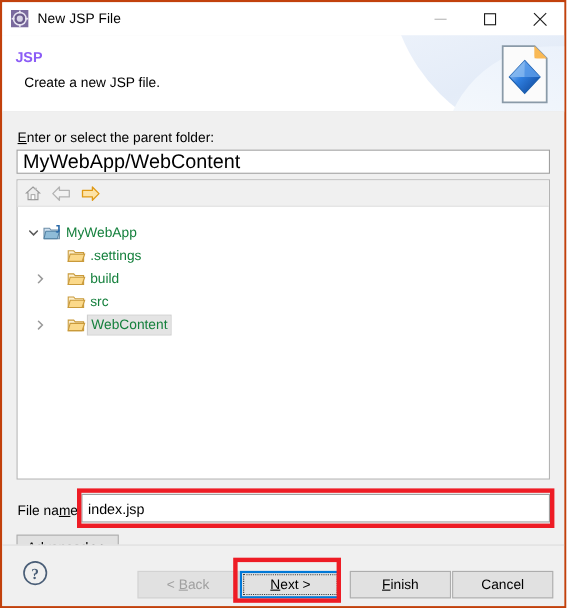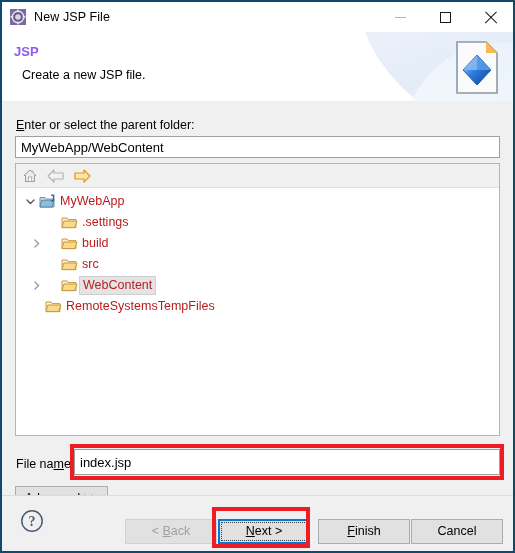--- a/index.html
+++ b/index.html
@@ -11,21 +11,21 @@
   body {
     font-family: "Liberation Sans", sans-serif;
     -webkit-font-smoothing: antialiased;
   }
 
   .window {
     position: relative;
     width: 515px;
     height: 553px;
     box-sizing: border-box;
-    border: 2px solid #0c4a6e;
+    border: 2px solid #c2410c;
     background: #f0f0f0;
     overflow: hidden;
   }
 
   
   .titlebar {
     position: absolute;
     left: 0; top: 0;
     width: 511px;
     height: 30px;
@@ -153,21 +153,21 @@
   .mn { text-decoration: underline; }
 
   .parent-label { left: 14px; top: 17px; }
 
   .textfield {
     position: absolute;
     box-sizing: border-box;
     background: #ffffff;
     border: 1px solid #a0a0a0;
     font-family: "Liberation Sans", sans-serif;
-    font-size: 13px;
+    font-size: 18px;
     color: #000000;
     padding: 0 5px;
     outline: none;
   }
   .parent-field {
     left: 13px; top: 35px;
     width: 485px; height: 22px;
     line-height: 21px;
   }
 
@@ -190,23 +190,23 @@
     gap: 6px;
   }
   .tb-btn {
     width: 20px; height: 19px;
     display: flex;
     align-items: center;
     justify-content: center;
   }
   .tree {
     position: relative;
-    padding-top: 3px;
+    padding-top: 13px;
     font-size: 12.5px;
-    color: #b91c1c;
+    color: #15803d;
   }
   .trow {
     display: flex;
     align-items: center;
     height: 21px;
     position: relative;
     white-space: nowrap;
   }
   .twist {
     width: 16px;
@@ -459,30 +459,20 @@
           </span>
           <span class="ticon" style="margin-left:16px;">
             <svg width="17" height="15" viewBox="0 0 17 15">
               <path d="M1 3 h5 l1.4 1.6 h7.6 V12.6 H1 Z" fill="#fdf0d0" stroke="#c99a3a" stroke-width="1"></path>
               <path d="M2.8 6 h13.2 L13.6 12.6 H1 Z" fill="#fbd98a" stroke="#c99a3a" stroke-width="1"></path>
             </svg>
           </span>
           <span class="tlabel">WebContent</span>
         </div>
 
-        <div class="trow" style="padding-left:12px;">
-          <span class="twist"></span>
-          <span class="ticon">
-            <svg width="17" height="15" viewBox="0 0 17 15">
-              <path d="M1 3 h5 l1.4 1.6 h7.6 V12.6 H1 Z" fill="#fdf0d0" stroke="#c99a3a" stroke-width="1"></path>
-              <path d="M2.8 6 h13.2 L13.6 12.6 H1 Z" fill="#fbd98a" stroke="#c99a3a" stroke-width="1"></path>
-            </svg>
-          </span>
-          <span class="tlabel">RemoteSystemsTempFiles</span>
-        </div>
 
       </div>
     </div>
 
     <div class="lbl fname-label">File na<span class="mn">m</span>e:</div>
     <input class="textfield fname-field" type="text" value="index.jsp" style="">
     <div class="redbox redbox-fname"></div>
 
     <div class="btn advanced-btn"><span class="mn">A</span>dvanced &gt;&gt;</div>
   </div>

